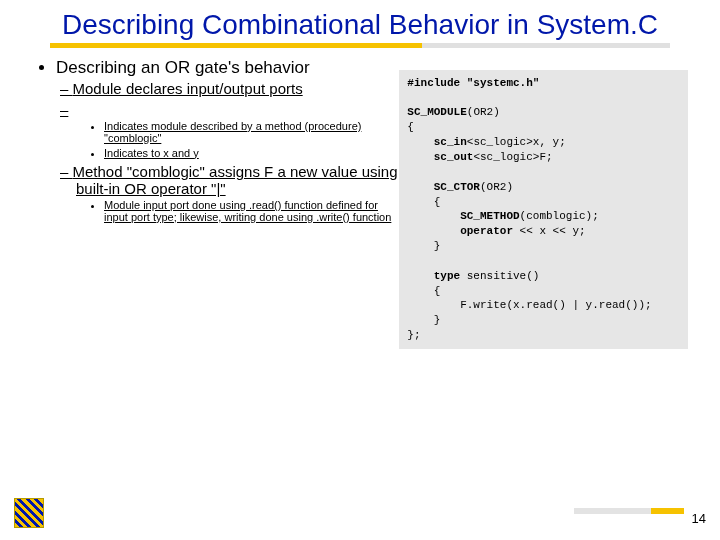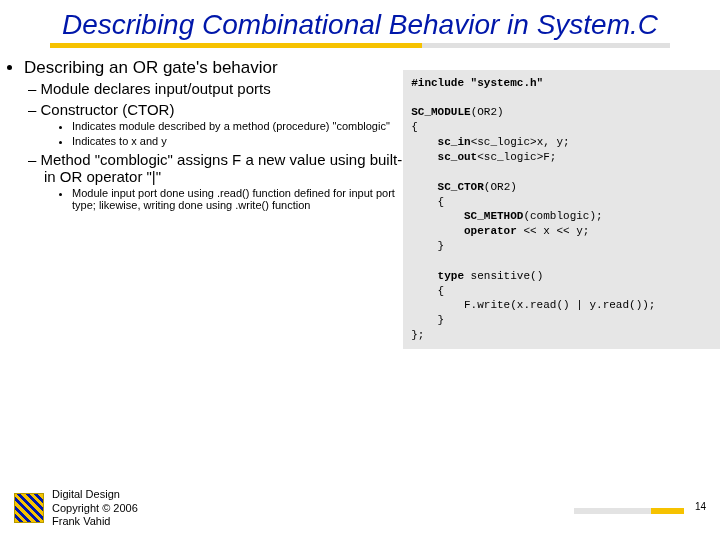--- a/index.html
+++ b/index.html
@@ -11,31 +11,29 @@
     font-family: Arial, Helvetica, sans-serif;
     position: relative;
     overflow: hidden;
   }
   .title {
     text-align: center;
     font-size: 28px;
     color: #0017aa;
     padding: 10px 30px 2px 30px;
     line-height: 1.1;
-    font-style: italic;
   }
   .title-underline {
     height: 5px;
     margin: 0 50px 8px 50px;
     background: linear-gradient(to right, #f6c200 0%, #f6c200 60%, #e0e0e0 60%, #e0e0e0 100%);
   }
   .content {
     display: flex;
-    padding: 0 0;
-    justify-content: space-between;
+    padding: 0 32px;
   }
   .left {
     width: 56%;
     font-size: 14px;
   }
   .right {
     width: 44%;
     padding-top: 14px;
   }
   ul {
@@ -45,20 +43,21 @@
   .l1 {
     list-style: disc;
     font-size: 17px;
     margin-bottom: 6px;
   }
   .l1 > li { margin-bottom: 4px; }
   .l2 {
     list-style: none;
     font-size: 15px;
     padding-left: 20px;
+    text-decoration: underline;
   }
   .l2 > li::before {
     content: "– ";
     margin-left: -16px;
   }
   .l2 > li { margin-bottom: 4px; }
   .l3 {
     list-style: disc;
     font-size: 11px;
     padding-left: 28px;
@@ -86,23 +85,23 @@
   .footer .logo {
     width: 28px;
     height: 28px;
     margin-right: 8px;
     background:
       repeating-linear-gradient(45deg, #f6c200 0 3px, #0017aa 3px 6px);
     border: 1px solid #b59a00;
   }
   .pagenum {
     position: absolute;
-    bottom: 28px;
+    bottom: 14px;
     right: 14px;
-    font-size: 10px;
+    font-size: 13px;
   }
   .footer-bar {
     position: absolute;
     bottom: 26px;
     right: 36px;
     width: 110px;
     height: 6px;
     background: linear-gradient(to right, #e3e3e3 0%, #e3e3e3 70%, #f6c200 70%, #f6c200 100%);
   }
 </style>
@@ -113,21 +112,20 @@
 <div class="title-underline"></div>
 
 <div class="content">
   <div class="left">
     <ul class="l1">
       <li>
         <span>Describing an OR gate's behavior</span>
         <ul class="l2">
           <li>Module declares input/output ports</li>
           <li>
-            <span>Constructor (CTOR)</span>
             <ul class="l3">
               <li>Indicates module described by a method (procedure) "comblogic"</li>
               <li>Indicates to x and y</li>
             </ul>
           </li>
           <li>
             <span>Method "comblogic" assigns F a new value using built-in OR operator "|"</span>
             <ul class="l3">
               <li>Module input port done using .read() function defined for input port type; likewise, writing done using .write() function</li>
             </ul>
@@ -154,21 +152,16 @@
 <b>    type</b><span> sensitive()</span>
 <span>    {</span>
 <span>        F.write(x.read() | y.read());</span>
 <span>    }</span>
 <span>};</span></div>
   </div>
 </div>
 
 <div class="footer">
   <div class="logo"></div>
-  <div>
-    <div>Digital Design</div>
-    <div>Copyright © 2006</div>
-    <div>Frank Vahid</div>
-  </div>
 </div>
 
 <div class="footer-bar"></div>
 <div class="pagenum">14</div>
 
 </body></html>

